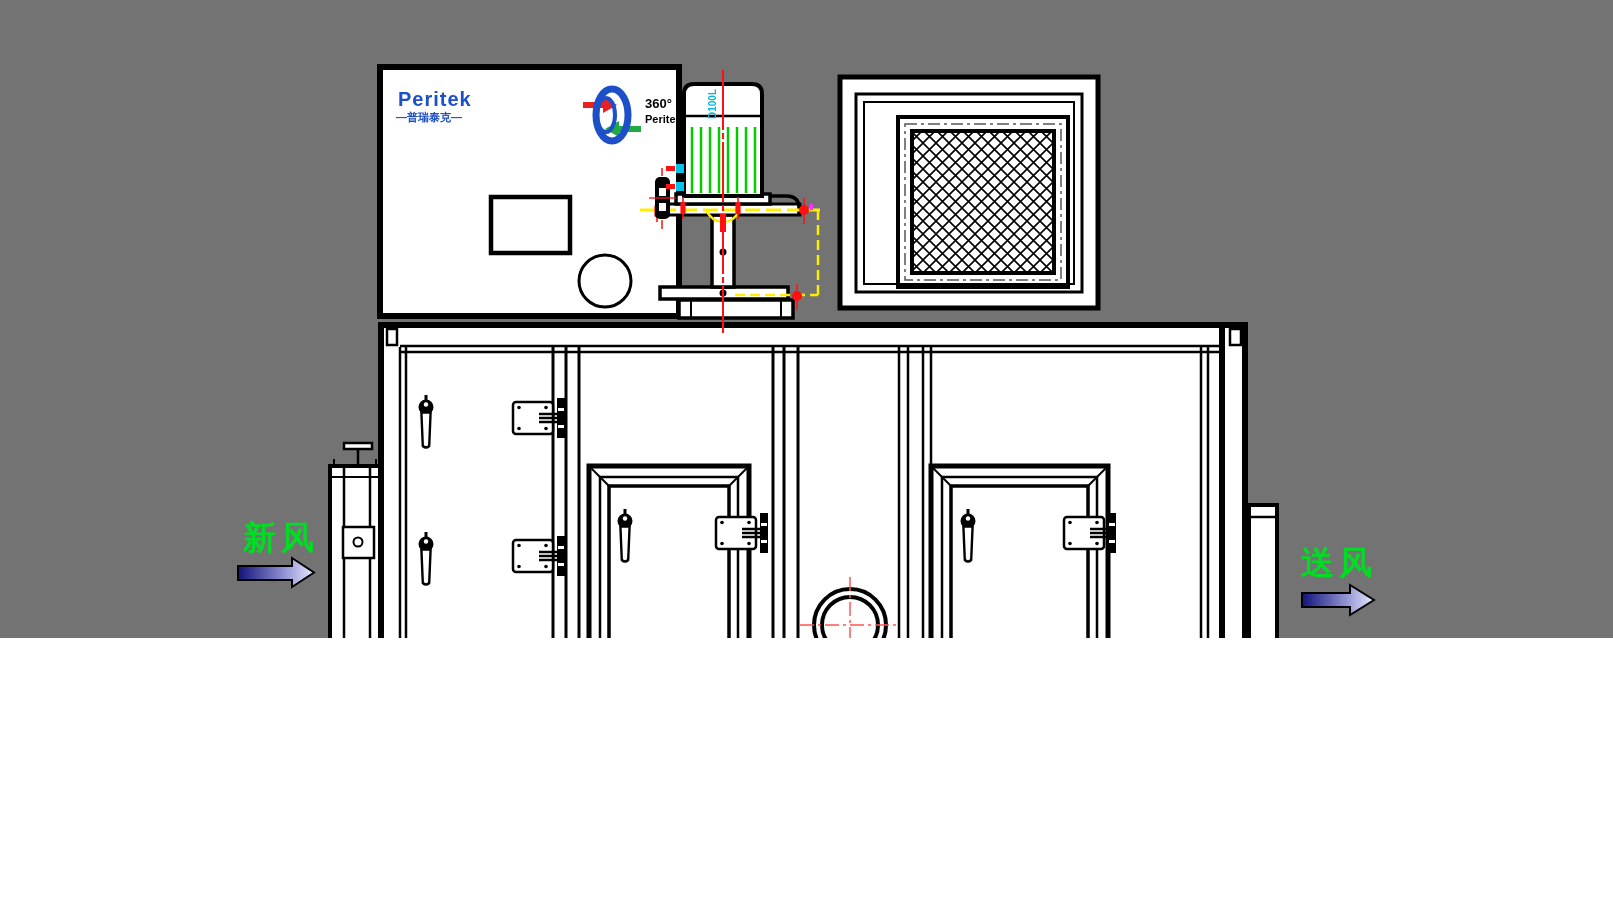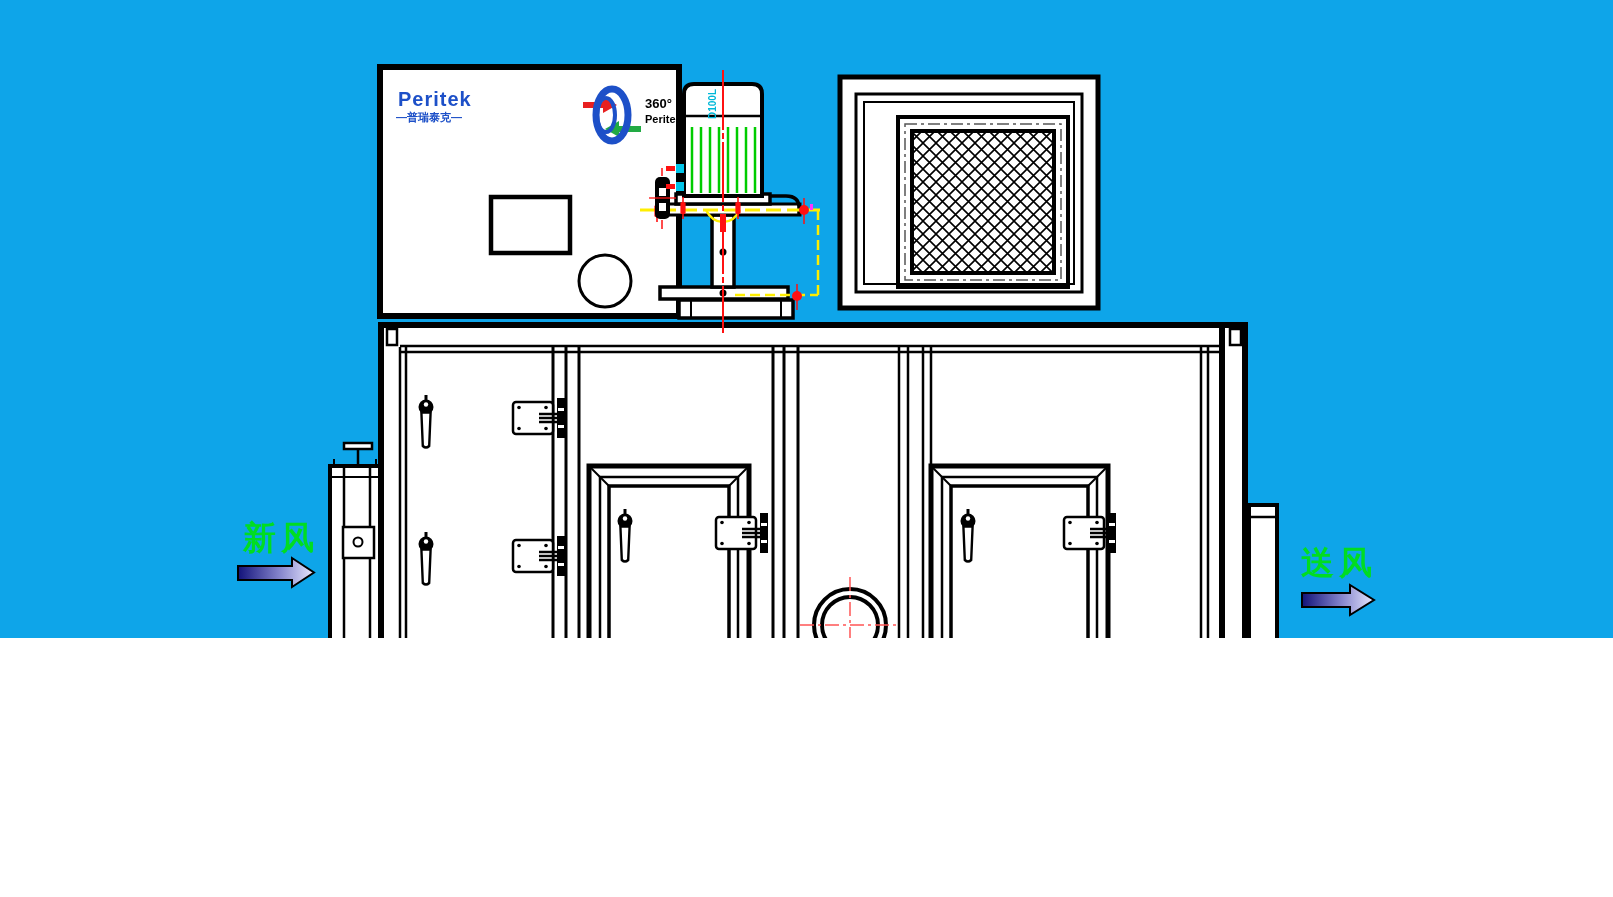--- a/index.html
+++ b/index.html
@@ -1,16 +1,16 @@
 <!DOCTYPE html>
 <html><head>
 <meta charset="utf-8">
 <style>
   html,body{margin:0;padding:0;background:#ffffff;}
-  .stage{position:relative;width:1613px;height:638px;background:#0ea5e9;overflow:hidden;
+  .stage{position:relative;width:1613px;height:638px;background:#737373;overflow:hidden;
          font-family:"Liberation Sans", sans-serif;}
   svg text{font-family:"Liberation Sans", sans-serif;}
   .cn-label{font-weight:bold;letter-spacing:5px;}
 </style>
 </head>
 <body>
 
 <div class="stage">
 <svg width="1613" height="897" viewBox="0 0 1613 897">
   <defs>

